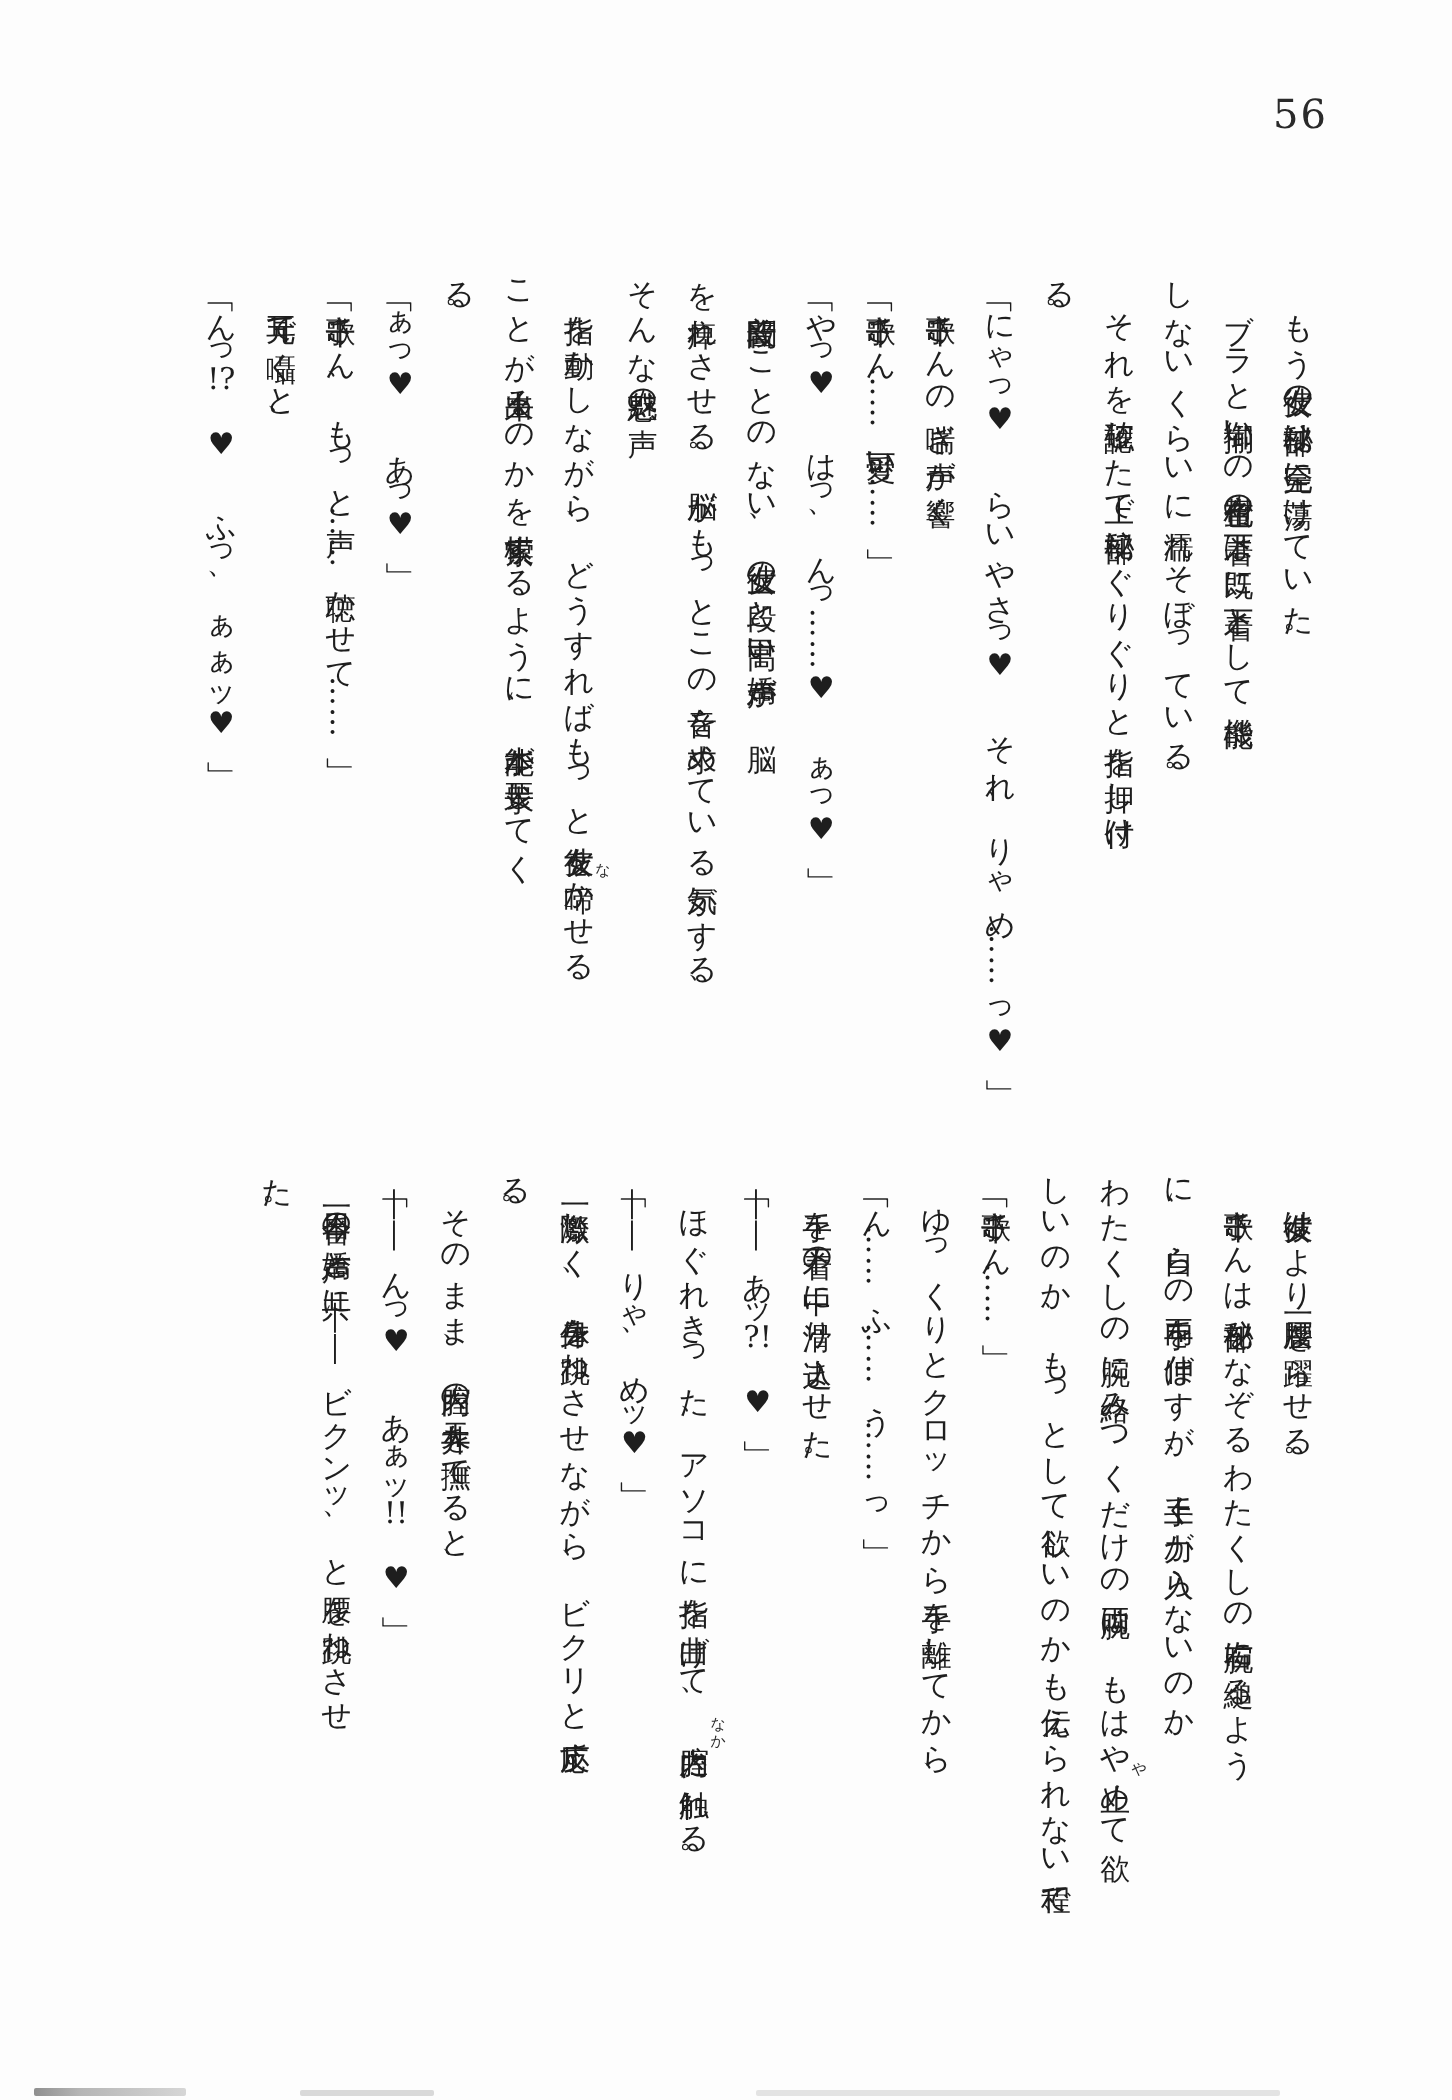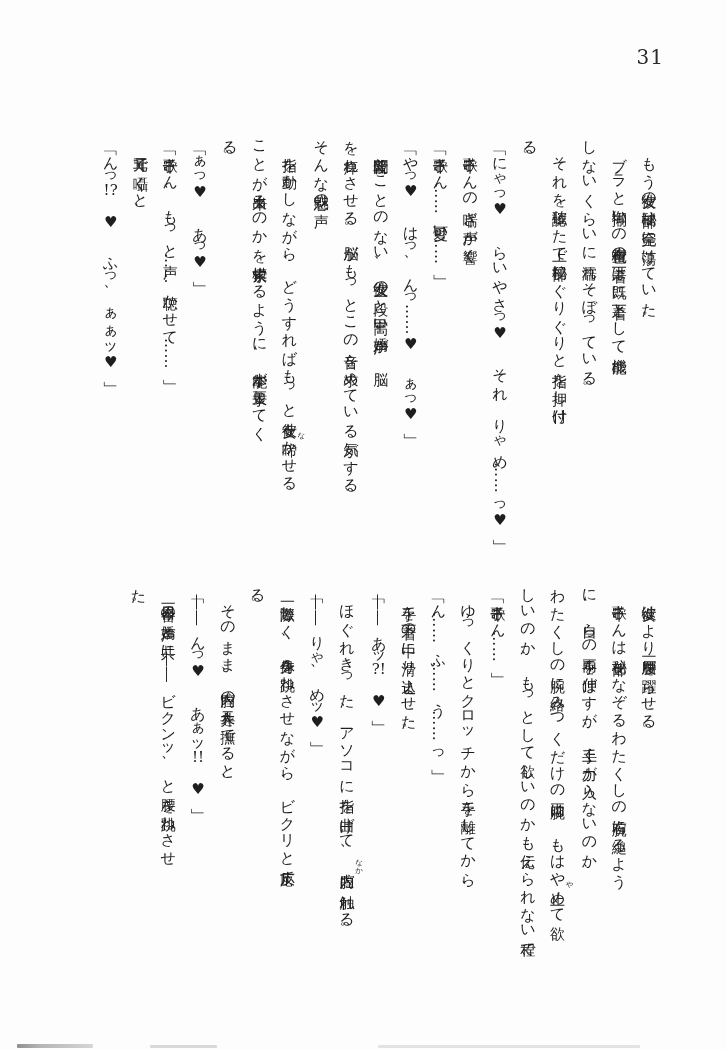--- a/index.html
+++ b/index.html
@@ -29,21 +29,21 @@
   .artifact{position:absolute;border-radius:1px}
   .artifact-1{left:17px;top:1044px;width:76px;height:4px;
     background:linear-gradient(90deg,#8f8f8f 0%,#b5b5b5 30%,#d6d6d6 100%)}
   .artifact-2{left:150px;top:1045px;width:67px;height:3px;background:#d9d9d9}
   .artifact-3{left:378px;top:1045px;width:262px;height:3px;background:#e3e3e3}
 </style>
 </head>
 <body>
 
 <div class="page" style="background: rgb(253, 253, 253); color: rgb(30, 30, 30);">
-  <div class="page-number">31</div>
+  <div class="page-number">56</div>
 
   <section class="tier tier-top">
       <div class="vline indent">もう彼女の秘部は完全に蕩けていた。</div>
       <div class="vline indent">ブラと御揃いの蜜柑色の下着は既に下着として機能</div>
       <div class="vline">しないくらいに濡れそぼっている。</div>
       <div class="vline indent">それを確認した上で秘部にぐりぐりと指を押し付け</div>
       <div class="vline">る。</div>
       <div class="vline indent">「にゃっ♥　らいやさっ♥　それ、りゃめ……っ♥」</div>
       <div class="vline indent">千歌さんの喘ぎ声が響く。</div>
       <div class="vline indent">「千歌さん……可愛い……」</div>

